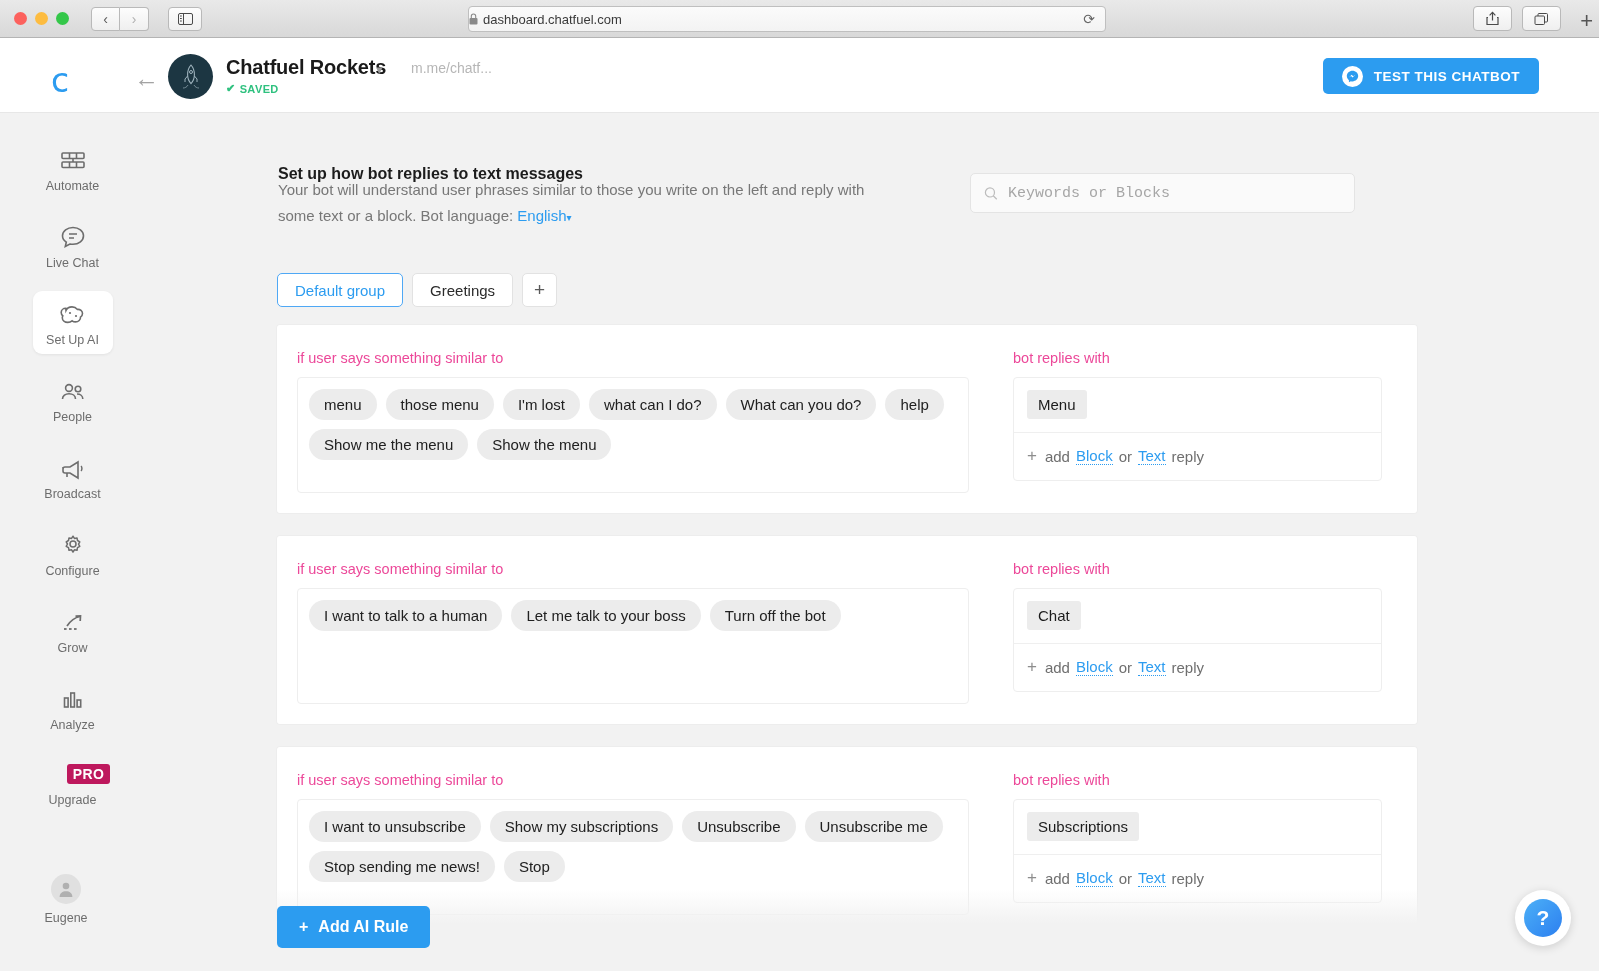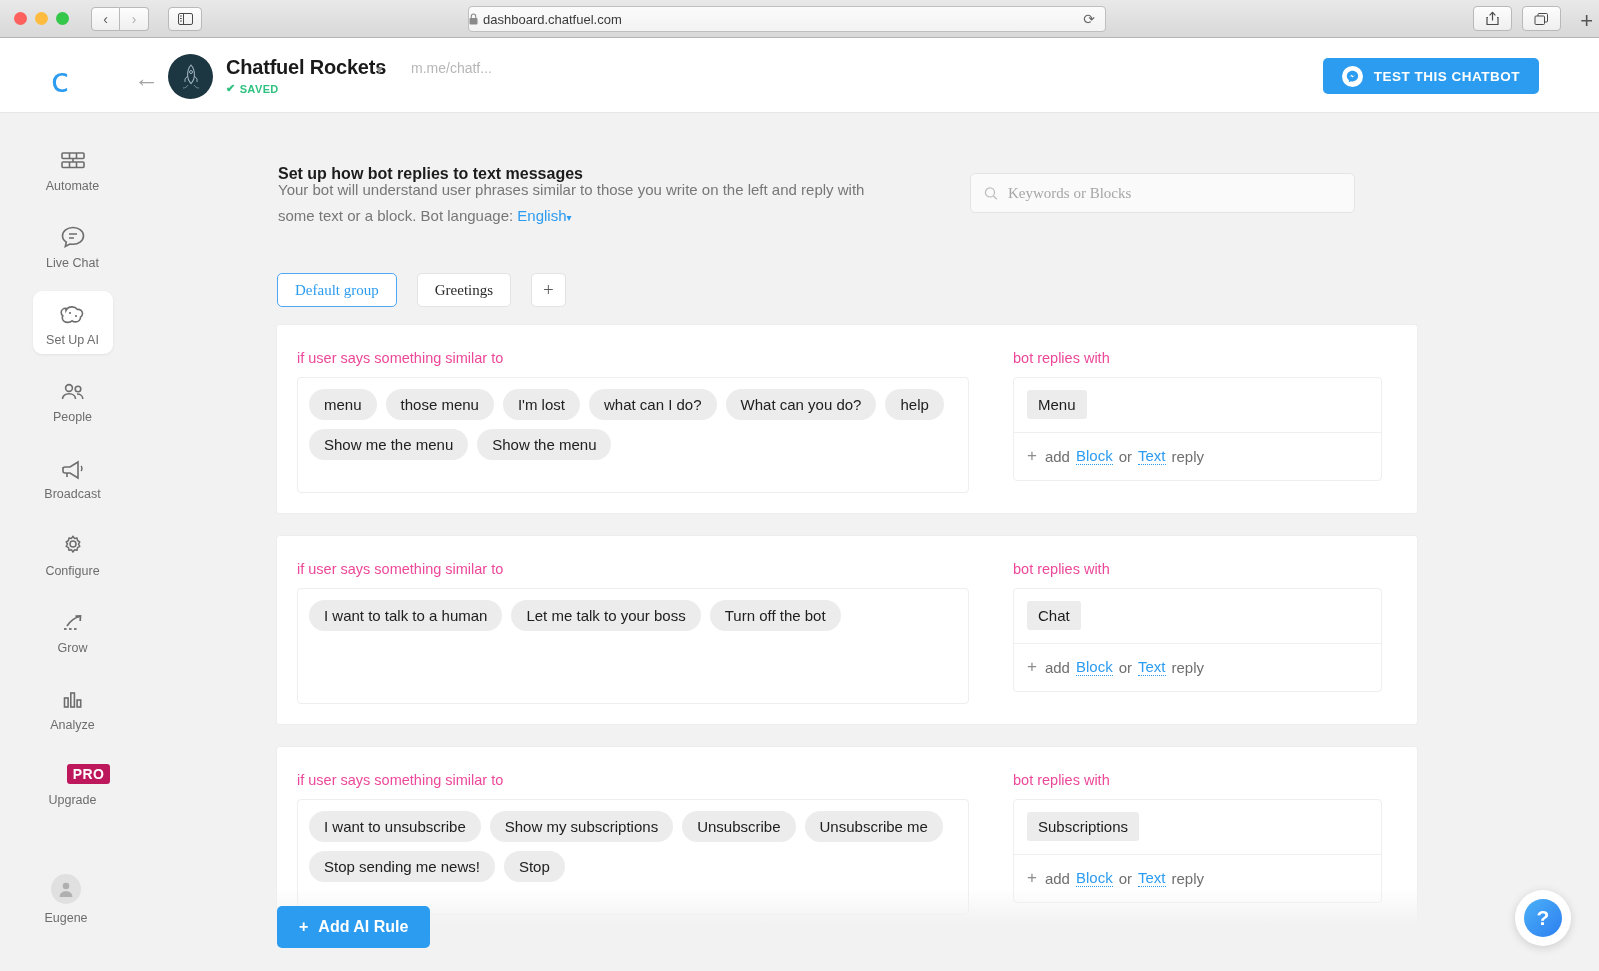--- a/index.html
+++ b/index.html
@@ -170,25 +170,25 @@
 
   .search-box {
     position: absolute; left: 838px; top: 60px;
     width: 385px; height: 40px;
     background: #fafafa; border: 1px solid #e4e4e4; border-radius: 5px;
     display: flex; align-items: center; padding: 0 13px; gap: 10px;
   }
   .search-box input {
     border: none; outline: none; background: transparent;
     font-size: 15px; color: #555; width: 100%;
-    font-family: Liberation Serif, serif;
+    font-family: Liberation Mono, monospace;
   }
   .search-box input::placeholder { color: #a6a6a6; }
 
-  .group-tabs { position: absolute; left: 145px; top: 160px; display: flex; gap: 20px; font-family: Liberation Serif, serif; }
+  .group-tabs { position: absolute; left: 145px; top: 160px; display: flex; gap: 9px; }
   .gtab {
     height: 34px; padding: 0 17px; border-radius: 5px;
     background: #fff; border: 1px solid #e2e2e2;
     display: flex; align-items: center;
     font-size: 15px; color: #2b2b2b; cursor: pointer;
   }
   .gtab.active { border: 1.6px solid #4fa8f5; color: #2c9cf0; }
   .gtab.add { padding: 0 11px; font-size: 19px; color: #5b5b5b; font-weight: 300; }
 
   .cards { position: absolute; left: 145px; top: 212px; width: 1140px; }

